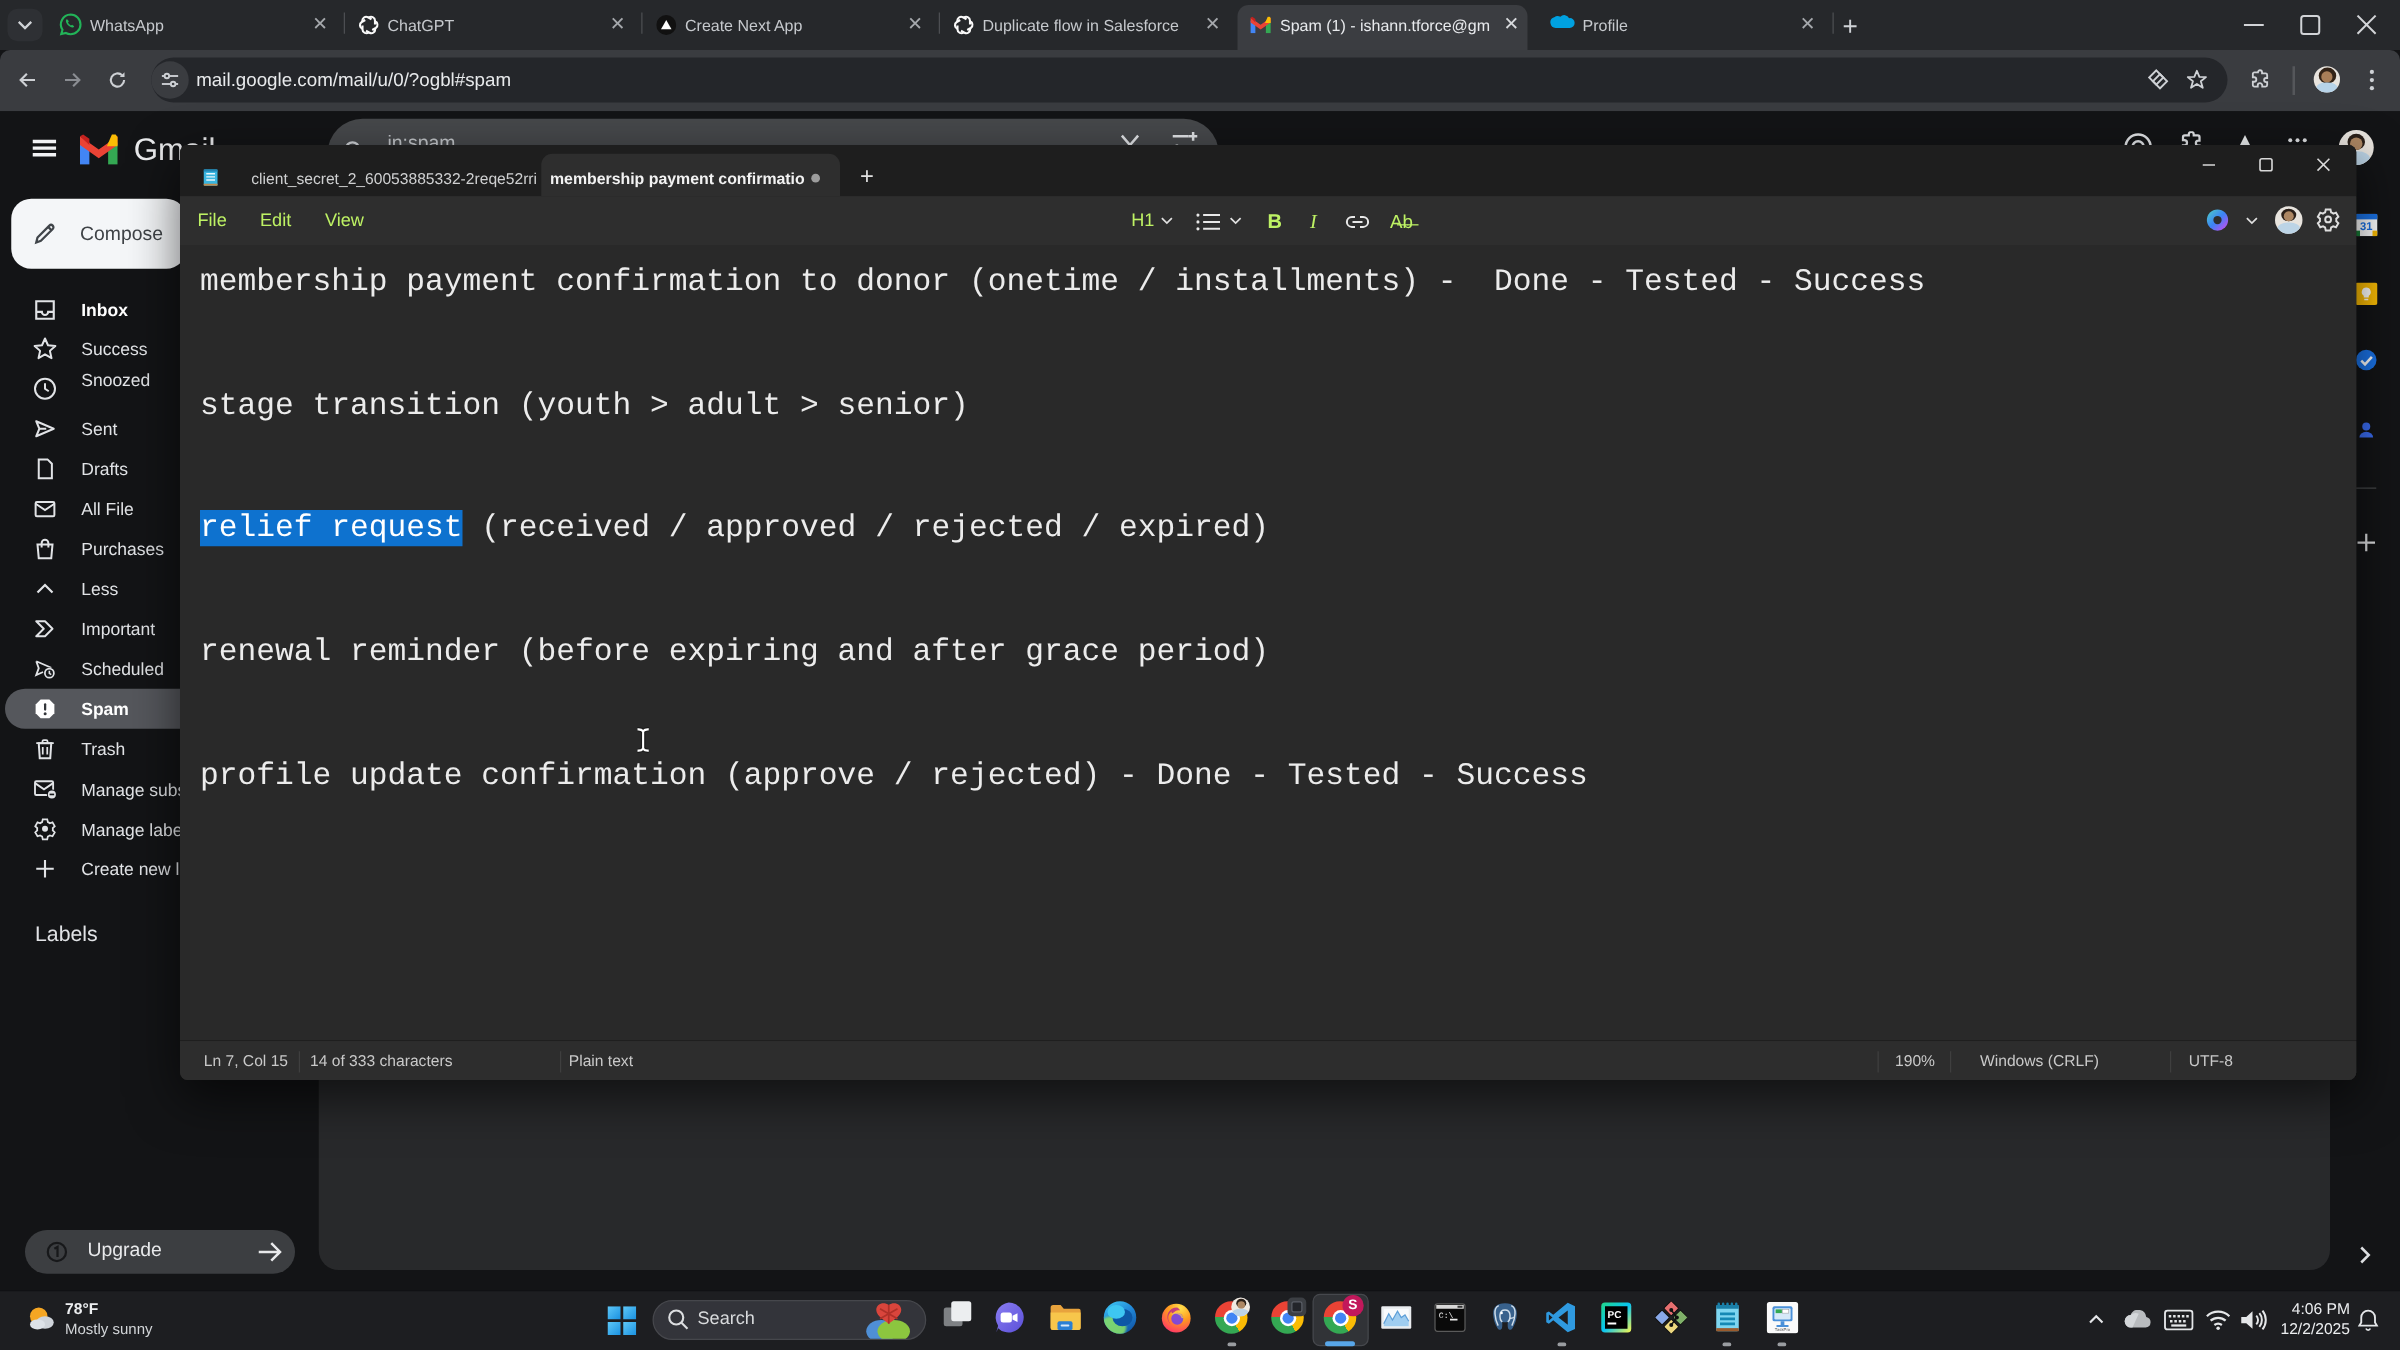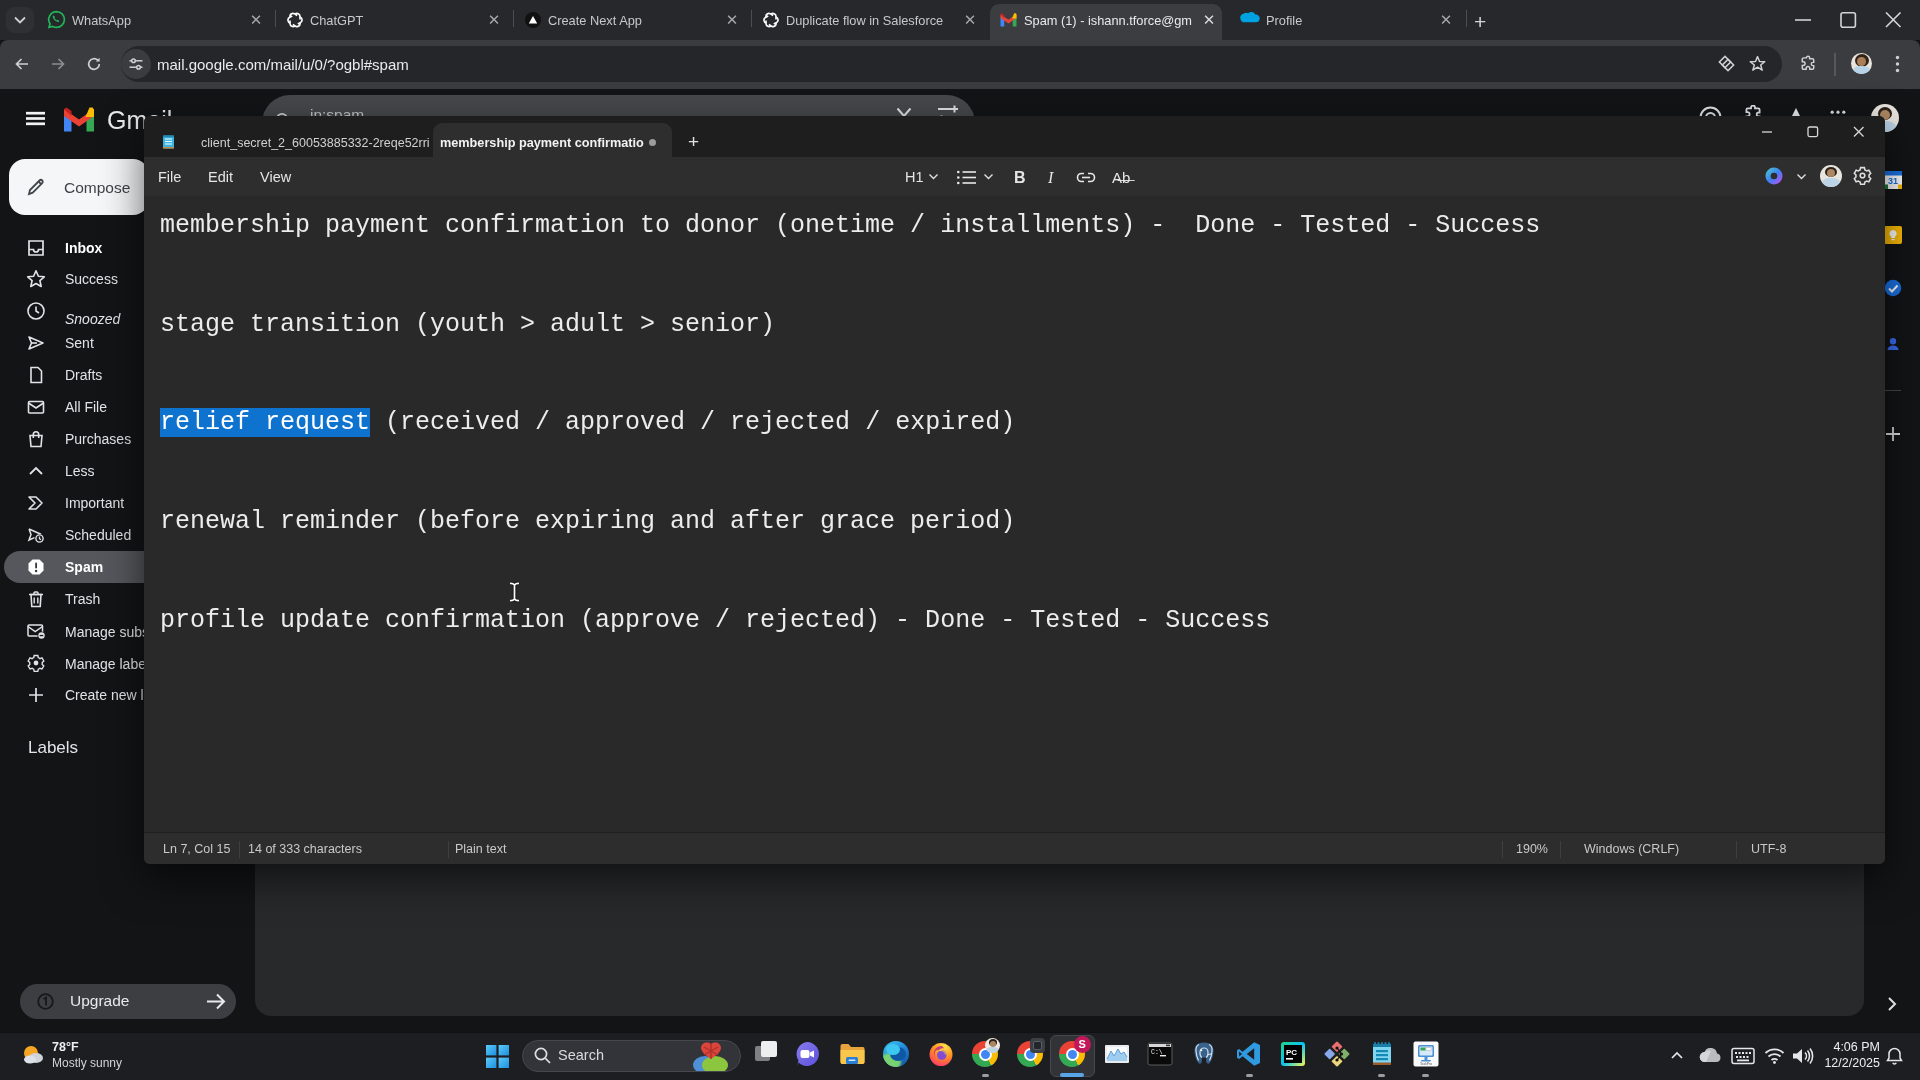--- a/index.html
+++ b/index.html
@@ -30,21 +30,21 @@
   border-radius:6px; box-shadow:0 14px 40px rgba(0,0,0,0.6); }
 #nptabs { position:absolute; left:0; top:0; width:100%; height:41px; background:#1e1e1e; border-radius:6px 6px 0 0; }
 #npmenu { position:absolute; left:0; top:41px; width:100%; height:39px; background:#2e2e2e; }
 #npedit { position:absolute; left:0; top:80px; width:100%; height:636px; background:#292929; overflow:hidden; }
 #npstatus { position:absolute; left:0; top:716px; width:100%; height:32px; background:#2d2d2d; border-radius:0 0 6px 6px; border-top:1px solid #1f1f1f; }
 .npst { position:absolute; top:9px; font-size:12.5px; color:#c9c9c9; white-space:nowrap; }
 .npsep { position:absolute; top:8px; width:1px; height:17px; background:#3f3f3f; }
 #nptext { position:absolute; left:16px; top:94px; font-family:"Liberation Mono", monospace;
   font-size:25px; line-height:32.9px; color:#ececec; white-space:pre; }
 .npsel { background:#0e72cf; color:#fff; }
-.mtxt { position:absolute; top:53px; font-size:14.5px; color:#e5e5e5; }
+.mtxt { position:absolute; top:53px; font-size:14.5px; color:#bef264; }
 
 
 #taskbar { left:0; top:1032px; width:1920px; height:48px; background:#1d1e21; border-top:1px solid #101114; }
 .tbico { position:absolute; top:1041px; width:26px; height:26px; }
 .runind { position:absolute; top:1074px; width:7px; height:3px; border-radius:2px; background:#9a9da1; }
 </style>
 </head>
 <body>
 <div id="screen">
 
@@ -232,21 +232,21 @@
   <svg class="abs" style="left:26px;top:177px" width="20" height="20" viewBox="0 0 20 20">
     <path d="M3 17 L4 13 L13.5 3.5 A1.9 1.9 0 0 1 16.2 6.2 L6.7 15.7 Z" fill="none" stroke="#40454a" stroke-width="1.8"></path>
     <path d="M12.5 4.5 L15.2 7.2" stroke="#40454a" stroke-width="1.8"></path>
   </svg>
   <div class="abs" style="left:64px;top:179px;font-size:15.5px;font-weight:500;color:#3f4347;">Compose</div>
 
   <div class="abs" style="left:4px;top:551px;width:248px;height:32px;border-radius:16px;background:#55575c;"></div>
 
   <div class="sitem" style="top:240px;font-weight:700;color:#fff;">Inbox</div>
   <div class="sitem" style="top:271px;">Success</div>
-  <div class="sitem" style="top:311px;font-style:italic;">Snoozed</div>
+  <div class="sitem" style="top:296px;">Snoozed</div>
   <div class="sitem" style="top:335px;">Sent</div>
   <div class="sitem" style="top:367px;">Drafts</div>
   <div class="sitem" style="top:399px;">All File</div>
   <div class="sitem" style="top:431px;">Purchases</div>
   <div class="sitem" style="top:463px;">Less</div>
   <div class="sitem" style="top:495px;">Important</div>
   <div class="sitem" style="top:527px;">Scheduled</div>
   <div class="sitem" style="top:559px;font-weight:700;color:#fff;">Spam</div>
   <div class="sitem" style="top:591px;">Trash</div>
   <div class="sitem" style="top:624px;">Manage subscriptions</div>

